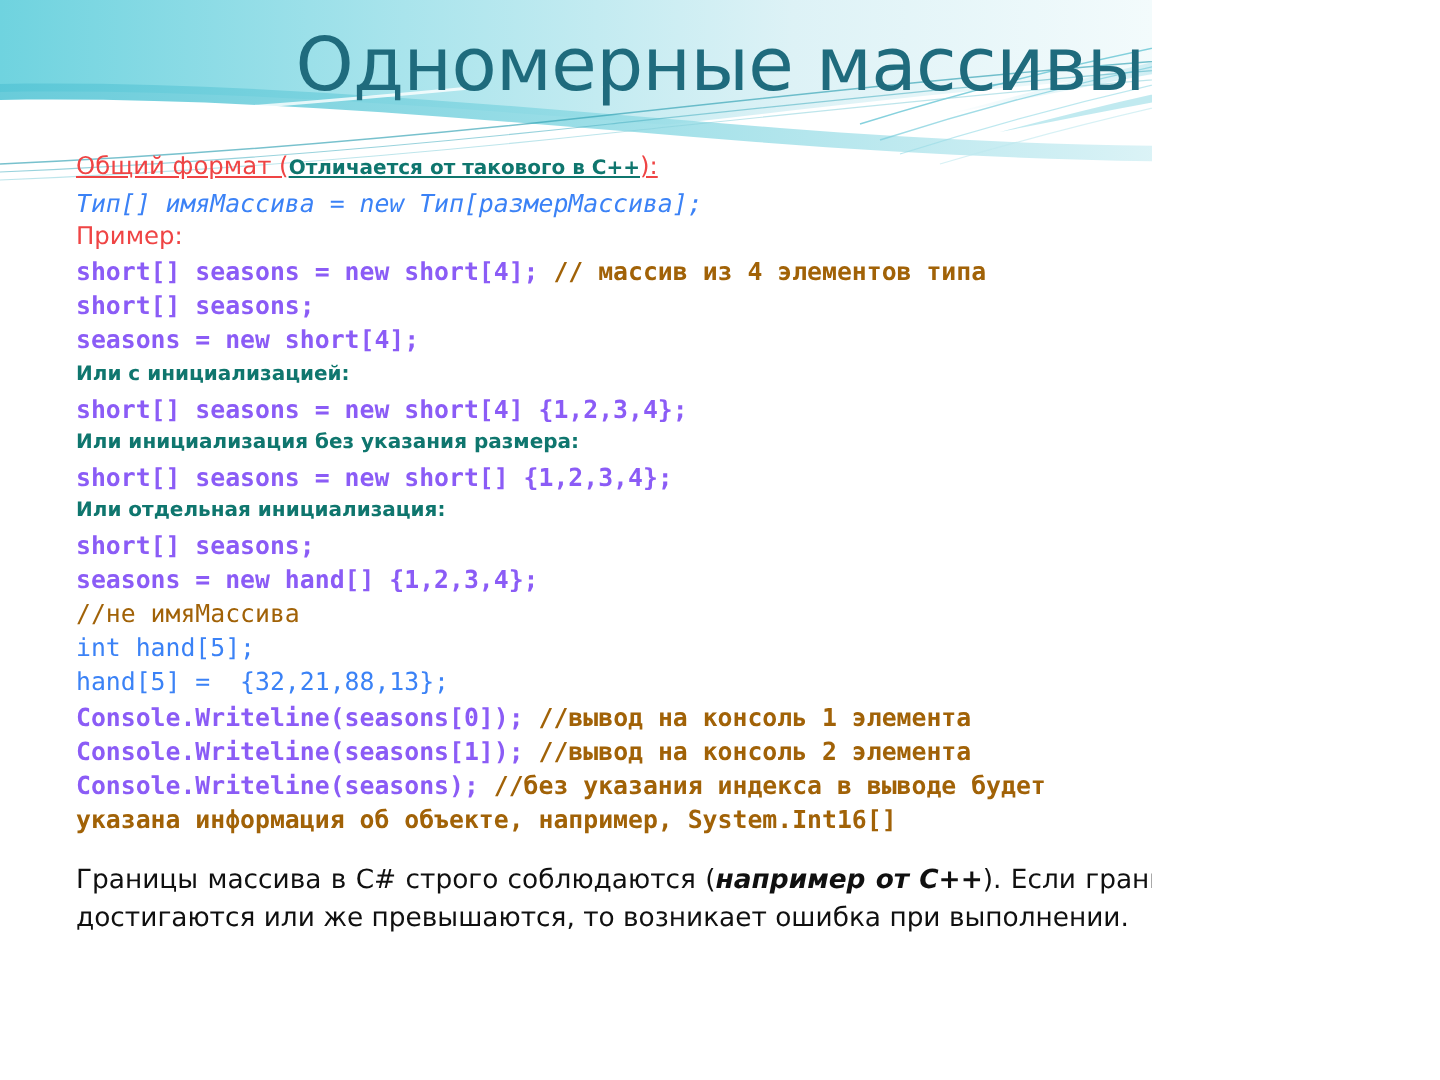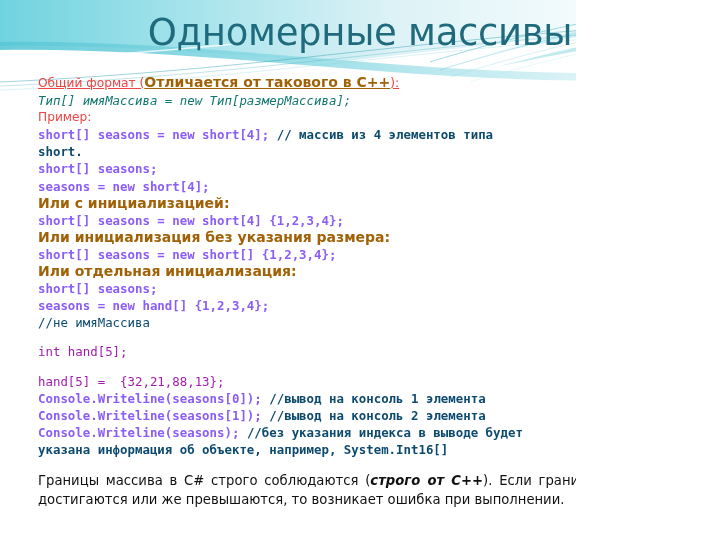--- a/index.html
+++ b/index.html
@@ -58,33 +58,33 @@
   }
   .line {
     font-family: "DejaVu Sans Mono", monospace;
     font-size: 12.4px;
     line-height: 17.1px;
     white-space: pre-wrap;
     color: #1a1a1a;
     letter-spacing: 0px;
   }
   .blue   { color: #8b5cf6; }
-  .olive  { color: #0c4a6e; }
-  .red    { color: #a21caf; margin-top: 12px; }
-  .dark   { color: #0f766e; }
+  .olive  { color: #a16207; }
+  .red    { color: #3b82f6; }
+  .dark   { color: #3b82f6; }
   .bold   { font-weight: bold; }
   .italic { font-style: italic; }
   .ul     { text-decoration: underline; }
 
   .hdr {
     font-family: "DejaVu Sans", sans-serif;
-    font-size: 14px;
+    font-size: 10px;
     font-weight: bold;
     line-height: 17.1px;
-    color: #a16207;
+    color: #0f766e;
   }
   .plain-sans {
     font-family: "DejaVu Sans", sans-serif;
     font-size: 12.2px;
     line-height: 17.1px;
     color: #ef4444;
   }
 
   #spacer { height: 13px; }
 
@@ -169,21 +169,20 @@
   <div id="body-block">
 
     <div class="line"><span class="ul plain-sans dark">Общий формат (</span><span class="ul hdr">Отличается от такового в C++</span><span class="ul plain-sans dark">):</span></div>
 
     <div class="line italic dark">Тип[] имяМассива = new Тип[размерМассива];</div>
 
     <div class="plain-sans">Пример:</div>
 
     <div class="line"><span class="blue bold">short[] seasons = new short[4]; </span><span class="olive bold">// массив из 4 элементов типа</span></div>
 
-    <div class="line olive bold">short.</div>
 
     <div class="line blue bold">short[] seasons;</div>
     <div class="line blue bold">seasons = new short[4];</div>
 
     <div class="hdr">Или с инициализацией:</div>
     <div class="line blue bold">short[] seasons = new short[4] {1,2,3,4};</div>
 
     <div class="hdr">Или инициализация без указания размера:</div>
     <div class="line blue bold">short[] seasons = new short[] {1,2,3,4};</div>
 
@@ -198,21 +197,21 @@
     <div class="line"><span class="blue bold">Console.Writeline(seasons[0]); </span><span class="olive bold">//вывод на консоль 1 элемента</span></div>
 
     <div class="line"><span class="blue bold">Console.Writeline(seasons[1]); </span><span class="olive bold">//вывод на консоль 2 элемента</span></div>
 
     <div class="line"><span class="blue bold">Console.Writeline(seasons); </span><span class="olive bold">//без указания индекса в выводе будет</span></div>
 
     <div class="line olive bold">указана информация об объекте, например, System.Int16[]</div>
 
     <div id="spacer"></div>
 
-    <div id="final-para"><span>Границы массива в C# строго соблюдаются (</span><b>строго от C++</b><span>). Если границы массивы не достигаются или же превышаются, то возникает ошибка при выполнении.</span></div>
+    <div id="final-para"><span>Границы массива в C# строго соблюдаются (</span><b>например от C++</b><span>). Если границы массивы не достигаются или же превышаются, то возникает ошибка при выполнении.</span></div>
 
   </div>
 
   <div id="home-button">
     <span>
       <svg width="17" height="16" viewBox="0 0 17 16" xmlns="http://www.w3.org/2000/svg">
         <path d="M8.5 2 L16 8.4 L13.7 8.4 L13.7 14.6 L3.3 14.6 L3.3 8.4 L1 8.4 Z" fill="#2a7fcc" opacity="0.92"></path>
       </svg>
     </span>
   </div>

